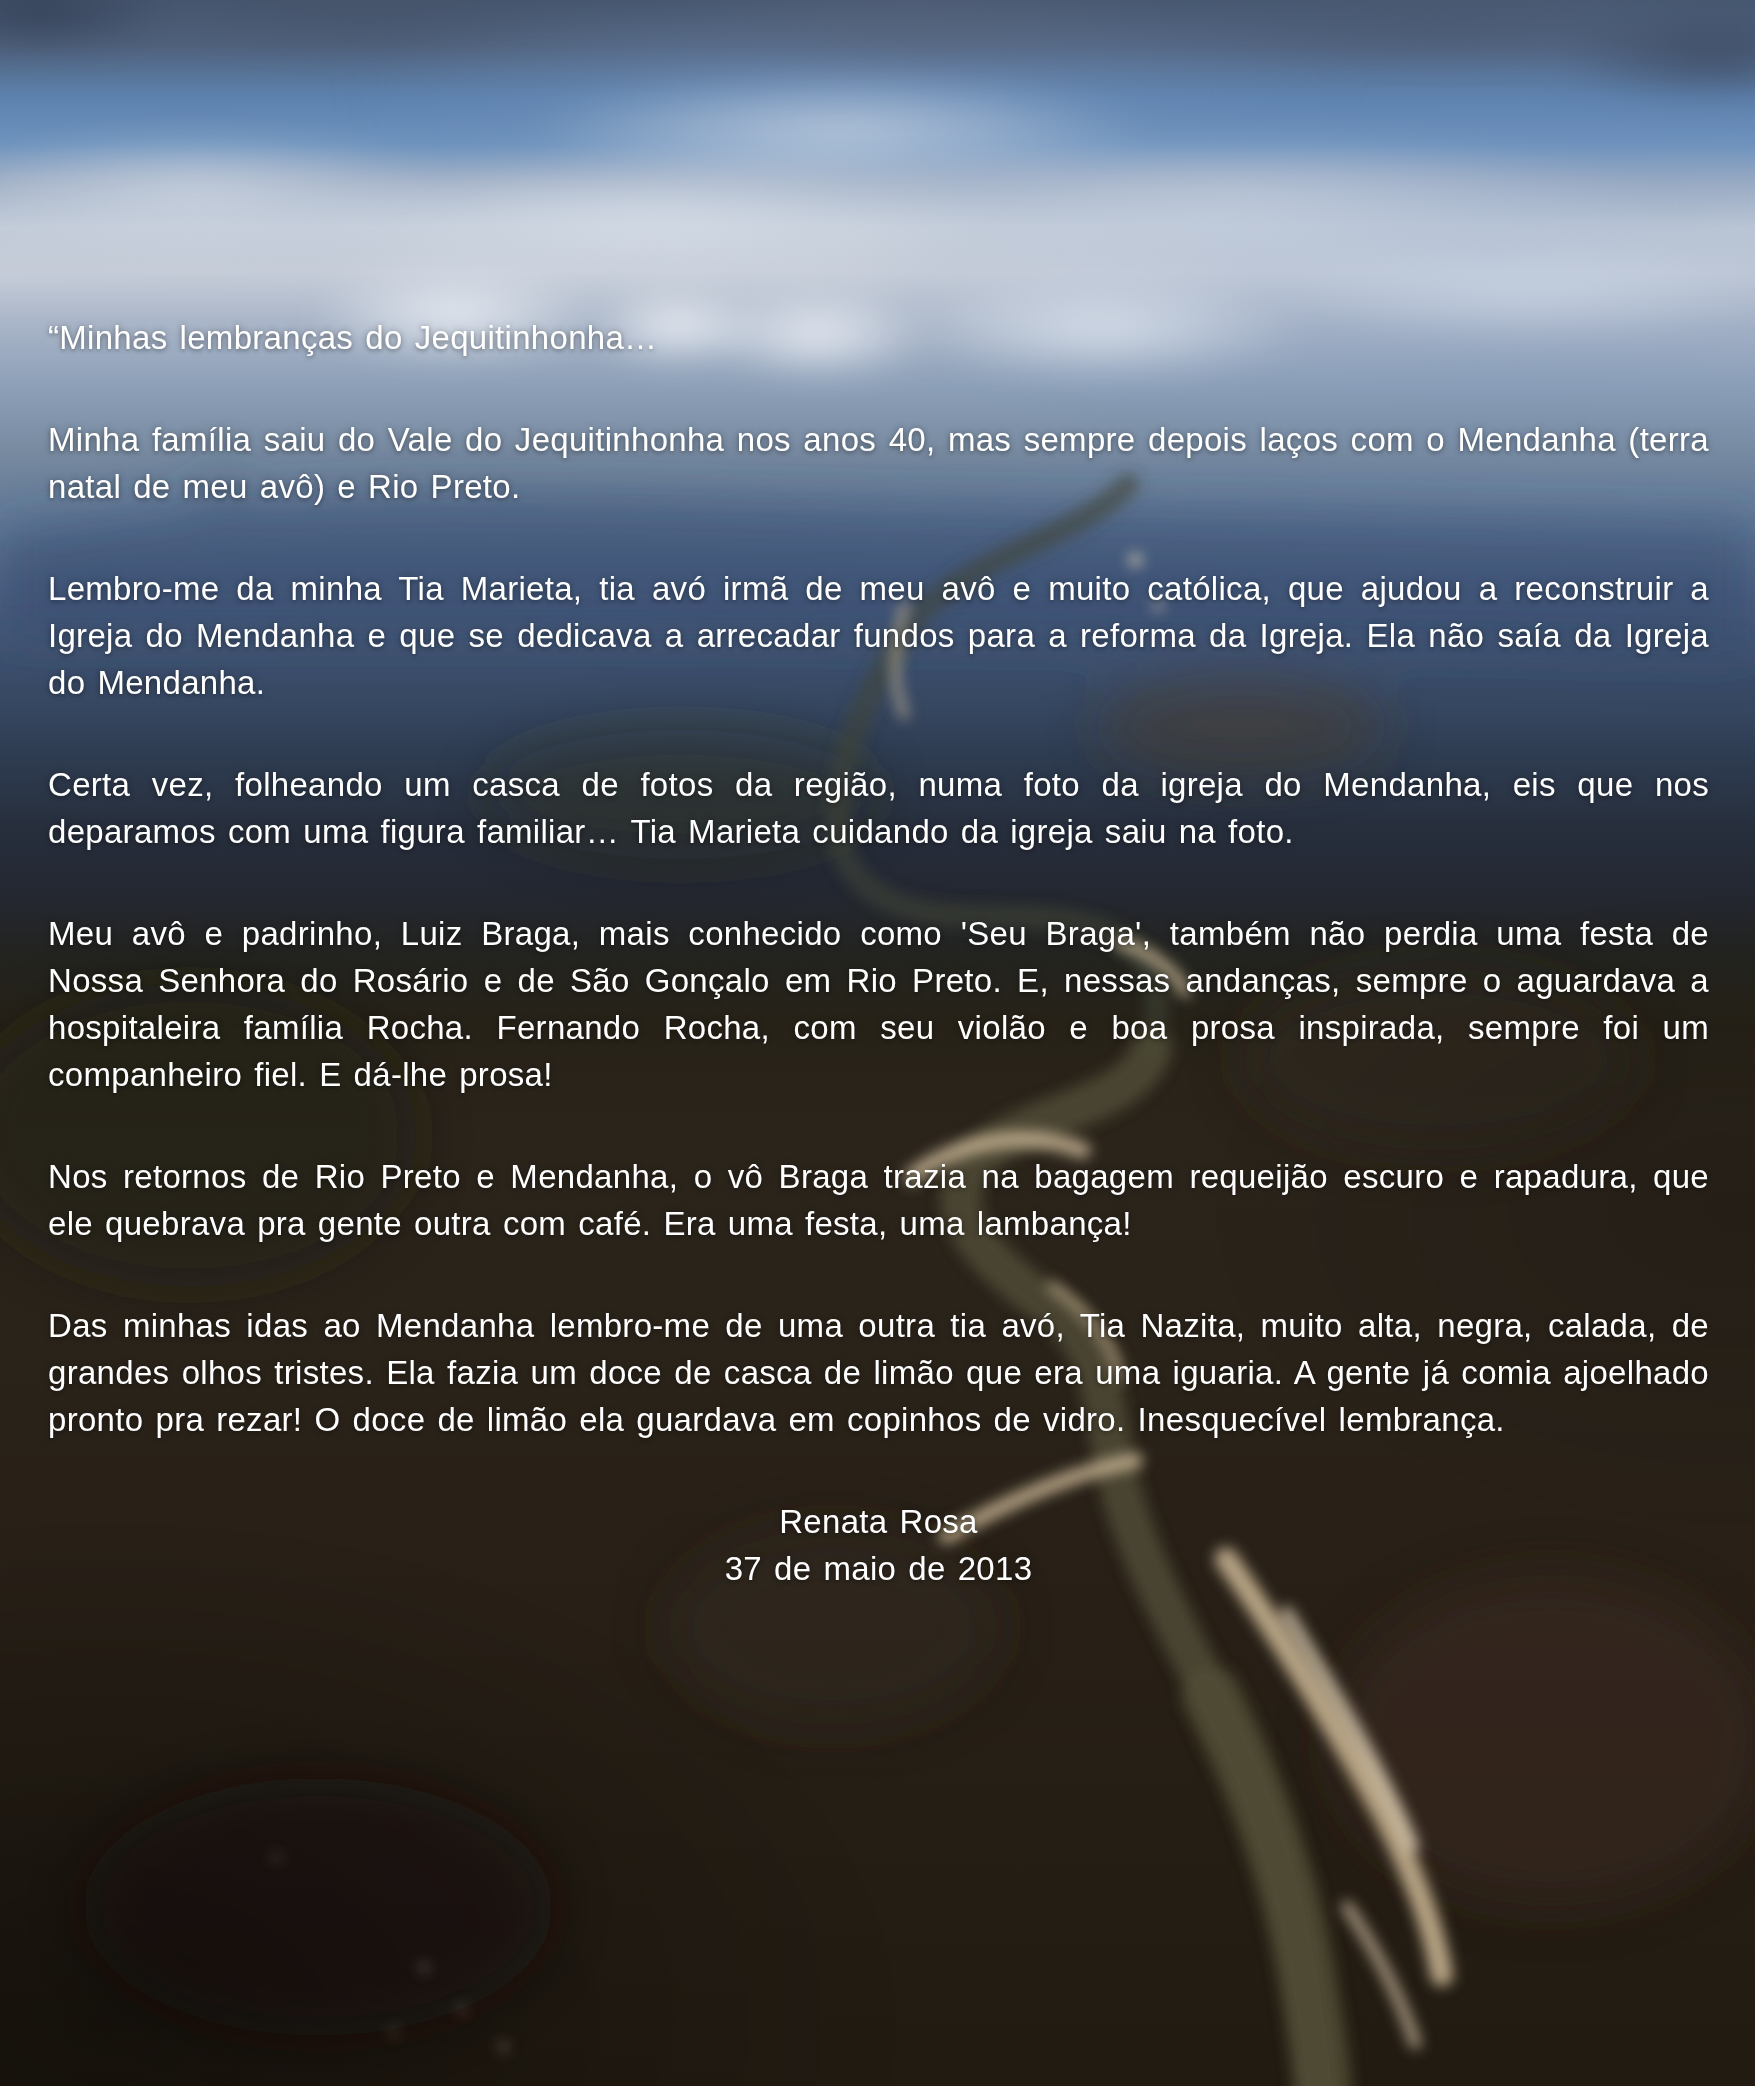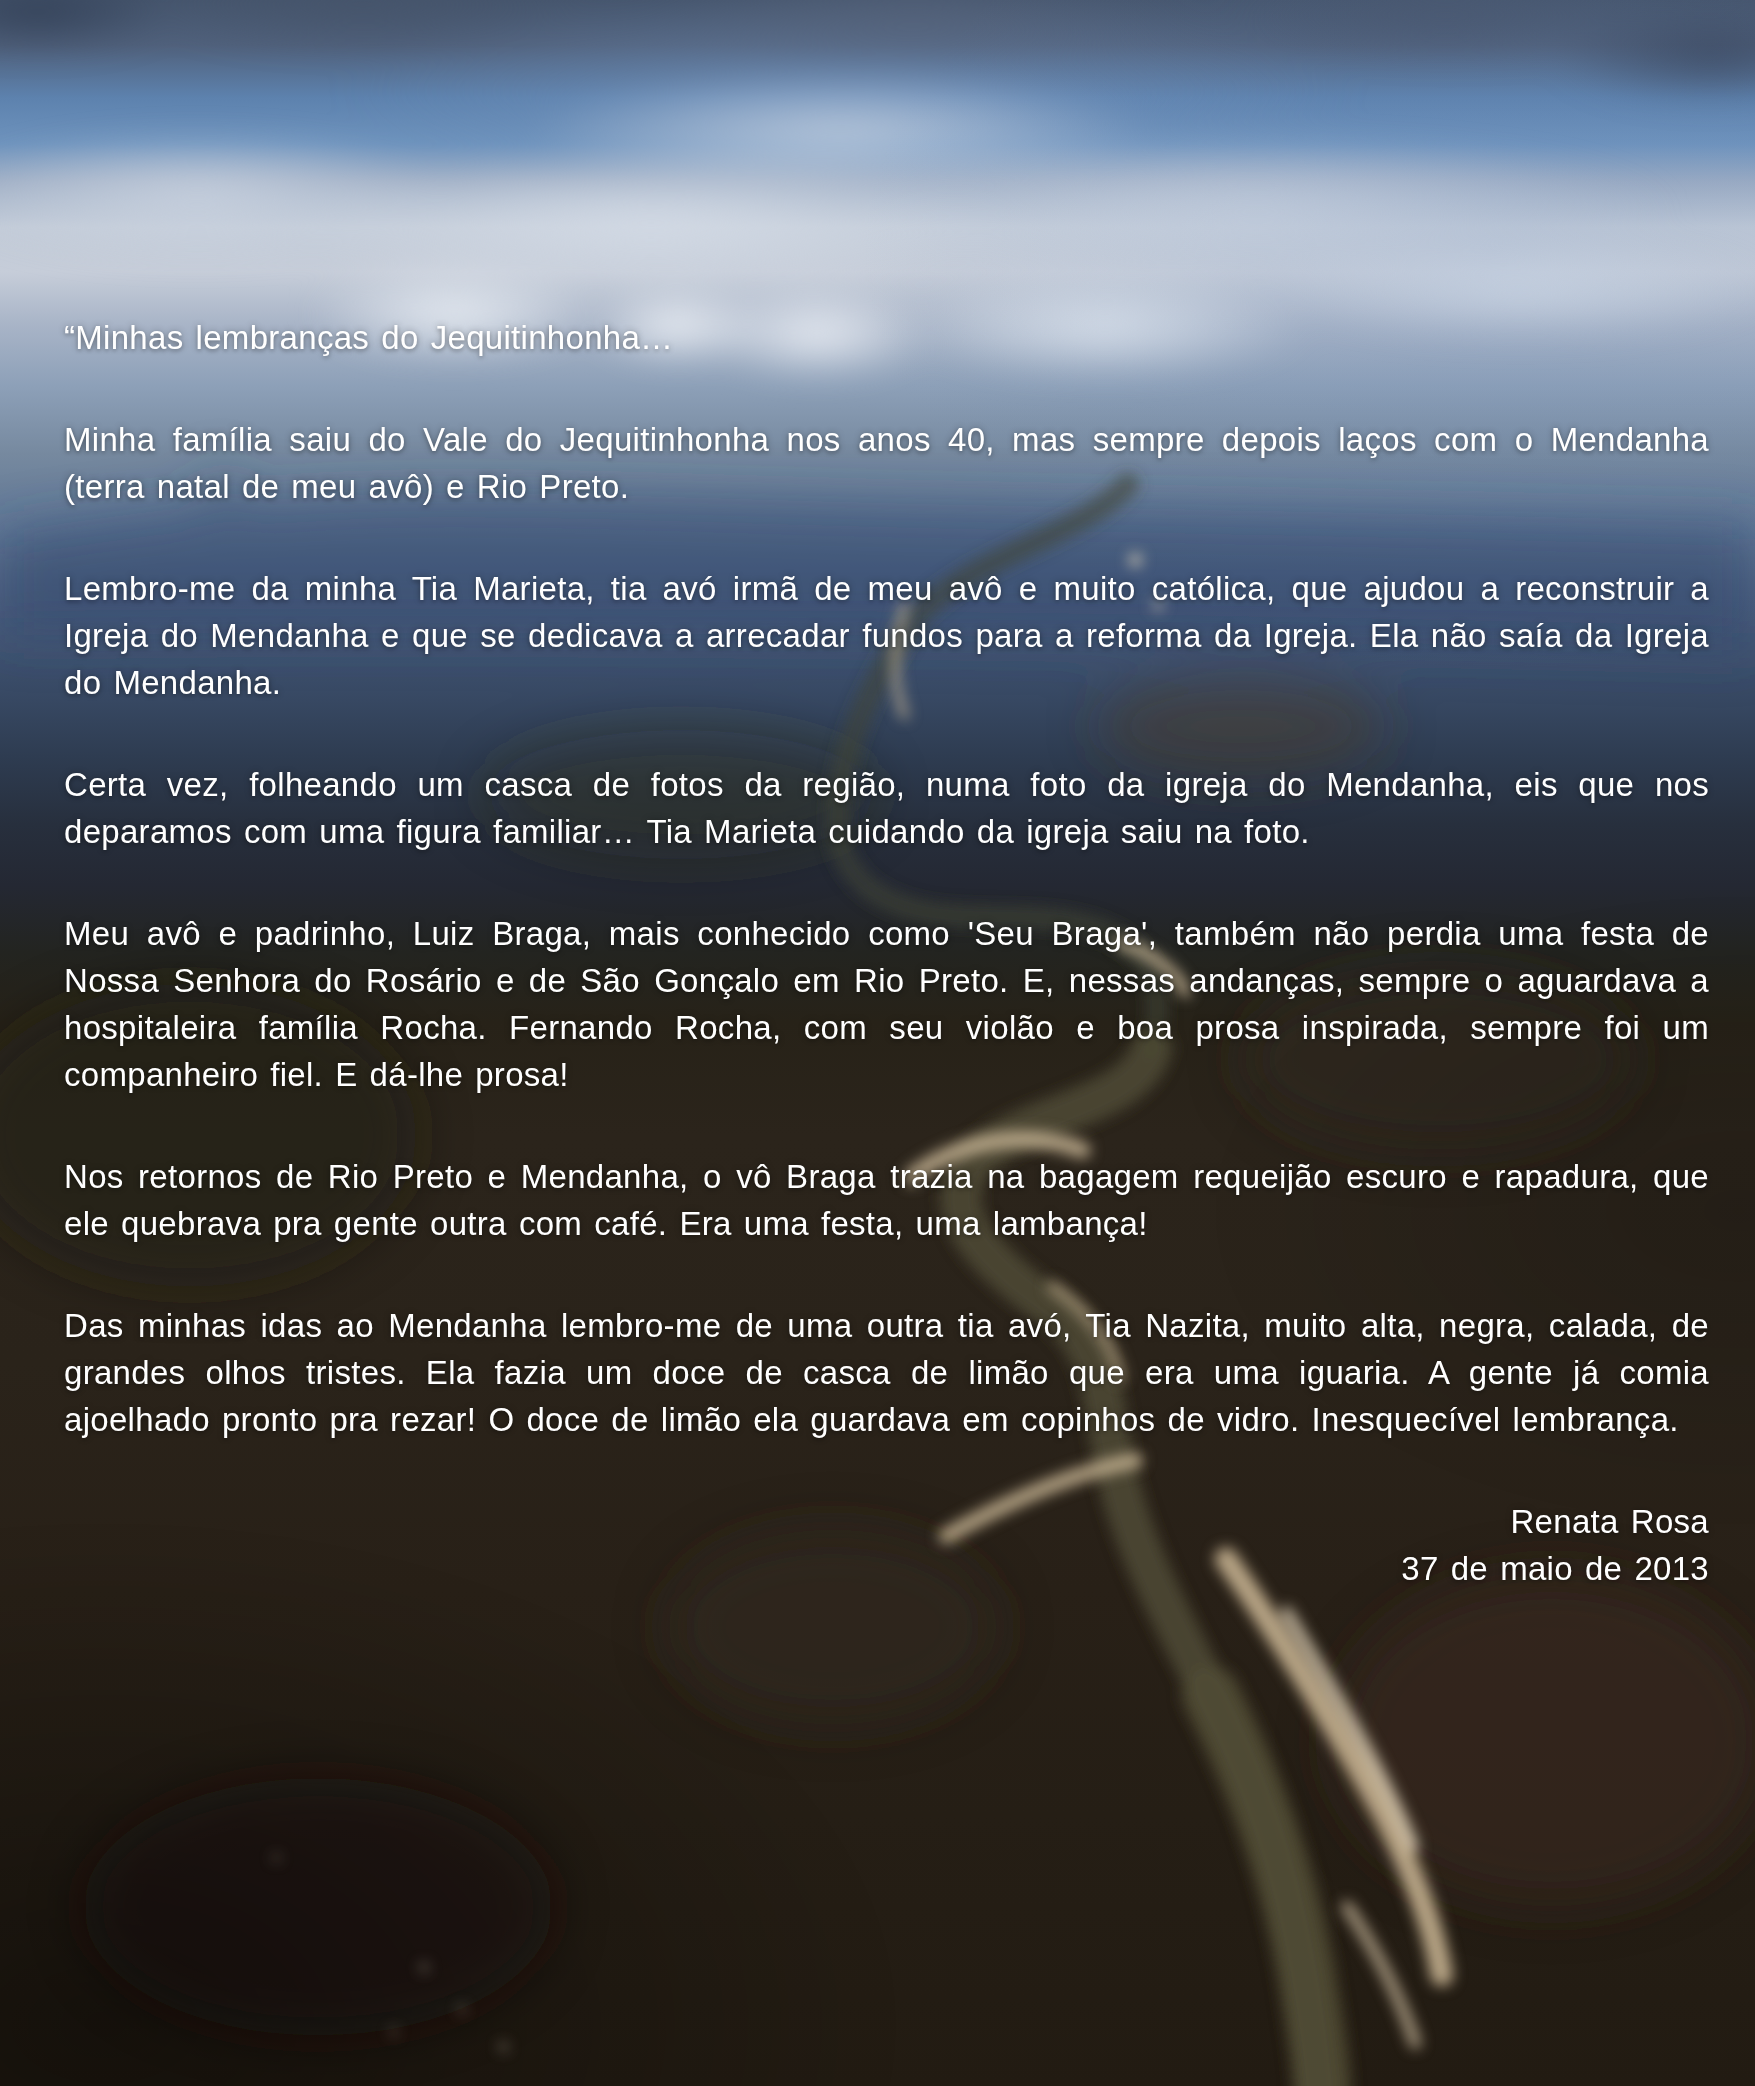--- a/index.html
+++ b/index.html
@@ -51,22 +51,22 @@
   .text-block {
     position: absolute;
     left: 48px; right: 47px; top: 314px;
     color: #ffffff;
     font-size: 33px;
     line-height: 47px;
     letter-spacing: 0.3px;
     word-spacing: 0.08em;
     text-shadow: 0 0 7.6px rgba(0,0,0,0.30), 0 1.5px 4.5px rgba(0,0,0,0.25);
   }
-  .text-block p { margin: 0 0 55px 16px; text-align: justify; }
-  .signature { text-align: right; }
+  .text-block p { margin: 0 0 55px 0; text-align: justify; }
+  .signature { text-align: center; }
   .signature div { line-height: 47px; }
 </style>
 </head>
 <body>
 
 <div class="poster">
 
   <div class="clouds"></div>
   <div class="layer sky-tint"></div>
 

